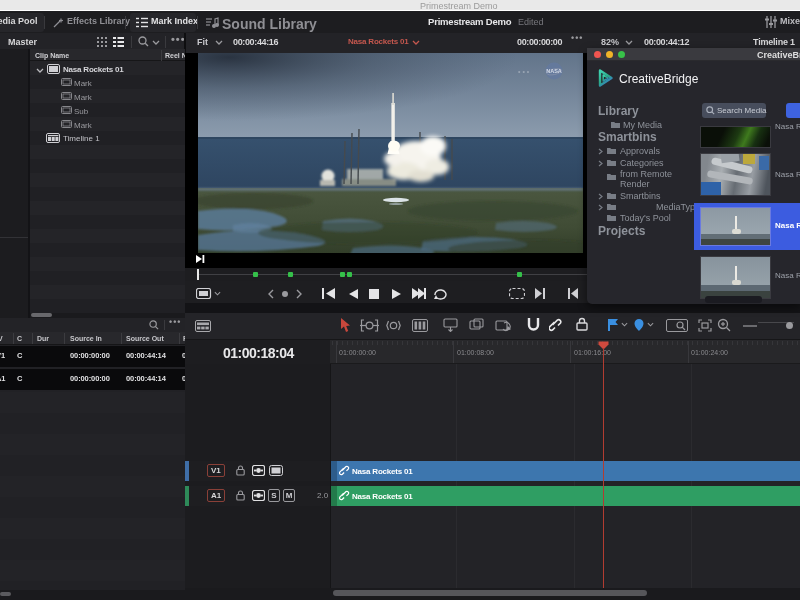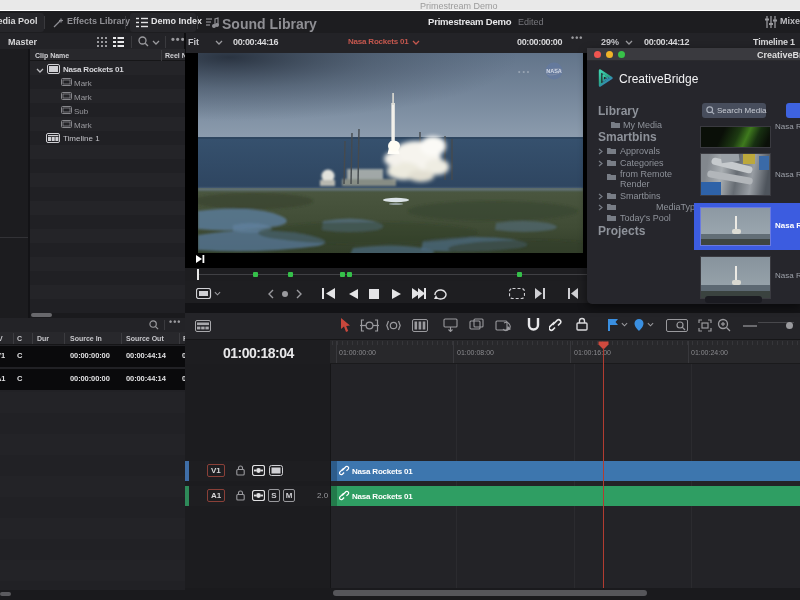--- a/index.html
+++ b/index.html
@@ -35,21 +35,21 @@
   <svg class="abs" style="left:136px;top:17px;" width="12" height="11" viewBox="0 0 12 11">
       <g stroke="#e2e2e4" stroke-width="1.4">
         <line x1="0" y1="1.5" x2="3" y2="1.5"></line>
         <line x1="5" y1="1.5" x2="12" y2="1.5"></line>
         <line x1="0" y1="5.5" x2="3" y2="5.5"></line>
         <line x1="5" y1="5.5" x2="12" y2="5.5"></line>
         <line x1="0" y1="9.5" x2="3" y2="9.5"></line>
         <line x1="5" y1="9.5" x2="12" y2="9.5"></line>
       </g>
     </svg>
-  <div class="abs t" style="left:151px;top:16px;font-size:9px;font-weight:bold;color:#e2e2e4;">Demo Index</div>
+  <div class="abs t" style="left:151px;top:16px;font-size:9px;font-weight:bold;color:#e2e2e4;">Mark Index</div>
   <div class="abs" style="left:197px;top:16px;width:1px;height:13px;background:#39393d;"></div>
 
   <svg class="abs" style="left:206px;top:17px;" width="13" height="12" viewBox="0 0 13 12">
       <g stroke="#8f8f94" stroke-width="1.2" fill="none">
         <line x1="0" y1="2" x2="6" y2="2"></line>
         <line x1="0" y1="5" x2="5" y2="5"></line>
         <line x1="0" y1="8" x2="4" y2="8"></line>
         <path d="M9 9 V2 l3 -1 v7"></path>
         <circle cx="8" cy="9" r="1.4" fill="#8f8f94"></circle>
         <circle cx="11" cy="8" r="1.4" fill="#8f8f94"></circle>
@@ -108,32 +108,32 @@
       <circle cx="4.5" cy="4.5" r="3.5" fill="none" stroke="#9a9a9e" stroke-width="1.3"></circle>
       <line x1="7.2" y1="7.2" x2="10" y2="10" stroke="#9a9a9e" stroke-width="1.3"></line>
     </svg>
   <svg class="abs" style="left:152px;top:40px;" width="8" height="5" viewBox="0 0 8 5">
       <path d="M1 1 L4 4 L7 1" fill="none" stroke="#9a9a9e" stroke-width="1.3"></path>
     </svg>
   <div class="abs" style="left:165px;top:36px;width:1px;height:12px;background:#3a3a3e;"></div>
   <div class="abs t" style="left:171px;top:33px;font-size:11px;font-weight:bold;color:#9a9a9e;letter-spacing:1px;">•••</div>
   <div class="abs" style="left:184px;top:33px;width:2px;height:20px;background:#0e0e10;"></div>
 
-  <div class="abs t" style="left:188px;top:37px;font-size:9px;font-weight:bold;color:#c8c8cc;text-align:right;">Fit</div>
+  <div class="abs t" style="left:197px;top:37px;font-size:9px;font-weight:bold;color:#c8c8cc;text-align:right;">Fit</div>
   <svg class="abs" style="left:215px;top:40px;" width="8" height="5" viewBox="0 0 8 5">
       <path d="M1 1 L4 4 L7 1" fill="none" stroke="#9a9a9e" stroke-width="1.3"></path>
     </svg>
   <div class="abs t" style="left:233px;top:37px;font-size:9px;font-weight:bold;color:#d8d8da;letter-spacing:-0.35px;">00:00:44:16</div>
   <div class="abs t" style="left:348px;top:37px;font-size:8px;font-weight:bold;color:#c4574e;letter-spacing:-0.2px;">Nasa Rockets 01</div>
   <svg class="abs" style="left:412px;top:40px;" width="8" height="5" viewBox="0 0 8 5">
       <path d="M1 1 L4 4 L7 1" fill="none" stroke="#c4574e" stroke-width="1.3"></path>
     </svg>
   <div class="abs t" style="left:517px;top:37px;font-size:9px;font-weight:bold;color:#d8d8da;letter-spacing:-0.35px;">00:00:00:00</div>
   <div class="abs t" style="left:571px;top:33px;font-size:9px;font-weight:bold;color:#9a9a9e;letter-spacing:1px;">•••</div>
-  <div class="abs t" style="left:601px;top:37px;font-size:9px;font-weight:bold;color:#c8c8cc;">29%</div>
+  <div class="abs t" style="left:601px;top:37px;font-size:9px;font-weight:bold;color:#c8c8cc;">82%</div>
   <svg class="abs" style="left:625px;top:40px;" width="8" height="5" viewBox="0 0 8 5">
       <path d="M1 1 L4 4 L7 1" fill="none" stroke="#9a9a9e" stroke-width="1.3"></path>
     </svg>
   <div class="abs t" style="left:644px;top:37px;font-size:9px;font-weight:bold;color:#d8d8da;letter-spacing:-0.35px;">00:00:44:12</div>
   <div class="abs t" style="left:753px;top:37px;font-size:9px;font-weight:bold;color:#d8d8da;letter-spacing:-0.2px;">Timeline 1</div>
 </div>
 
 <div id="leftpanel">
 
   <div class="abs" style="left:0;top:49px;width:28px;height:269px;background:#1c1c1f;"></div>

